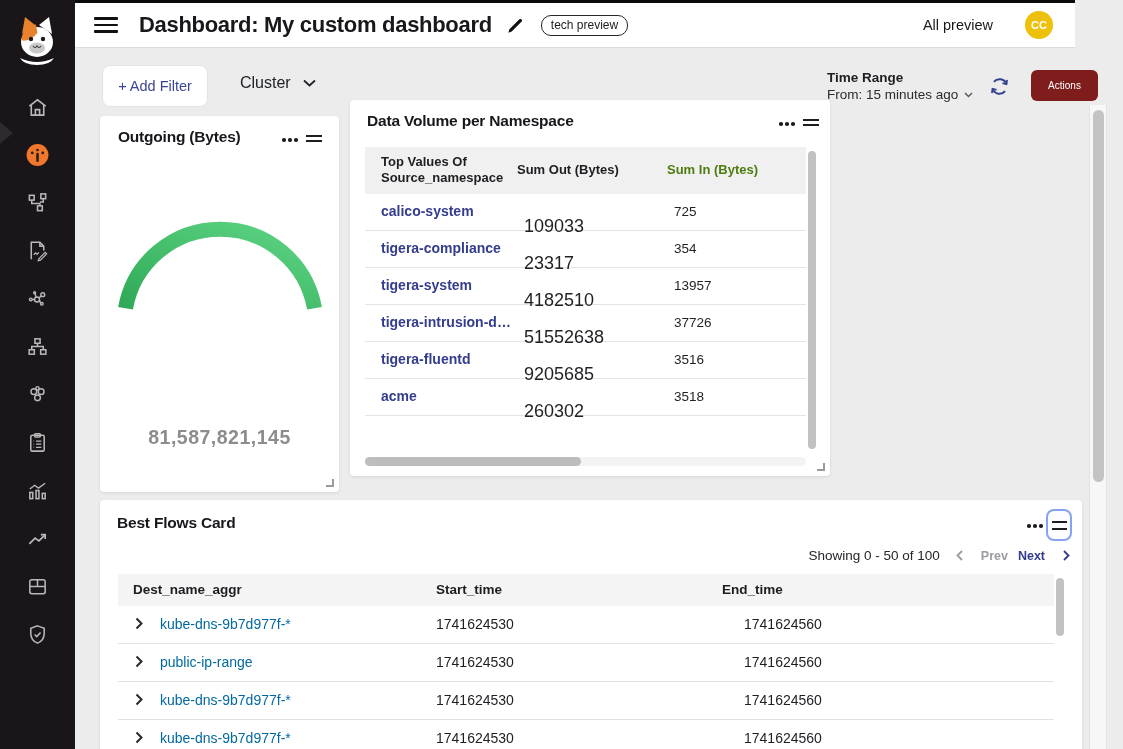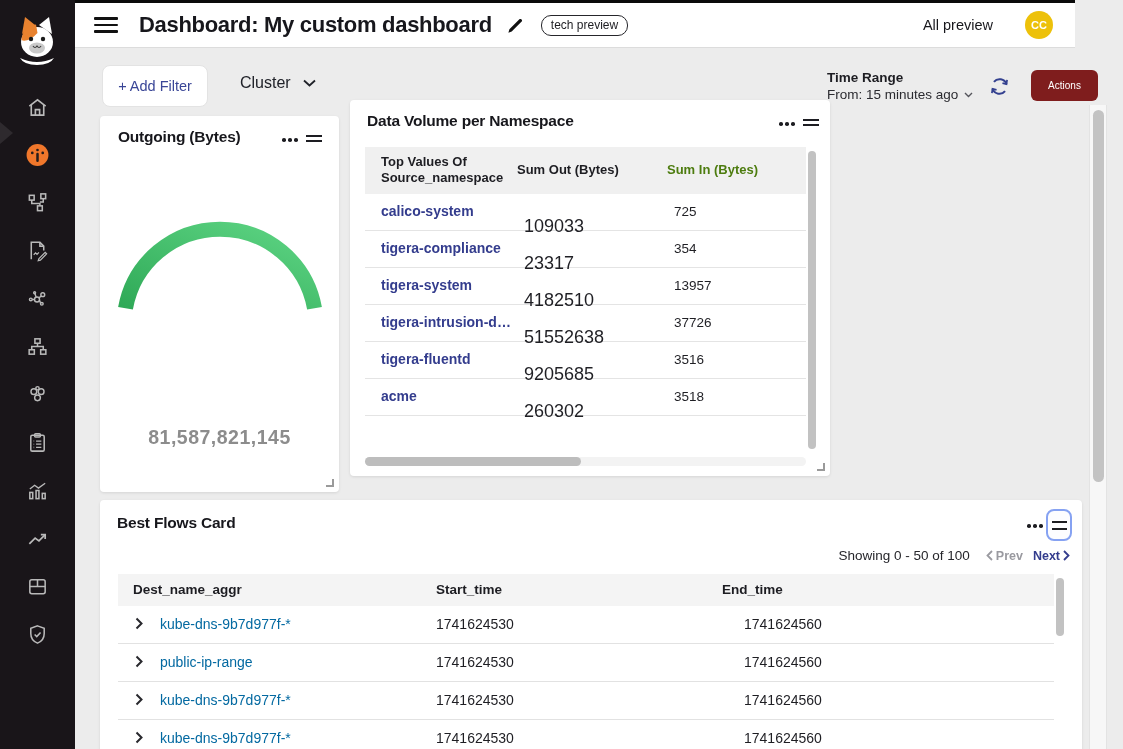--- a/index.html
+++ b/index.html
@@ -62,21 +62,21 @@
   .dv-row .out { position:absolute; left:159px; top:10px; font-size:18px; color:#1f1f24;margin-top:12px; }
   .dv-row .in  { position:absolute; left:309px; top:10px; font-size:13.5px; color:#1f1f24; }
 
   .vscroll-thumb { width:8px; border-radius:4px; background:#c2c2c2; }
   .hscroll-track { height:9px; border-radius:5px; background:#f3f3f3; }
   .hscroll-thumb { height:9px; border-radius:5px; background:#bdbdbd; }
 
   
   .pagination { left:560px; top:548px; width:510px; display:flex; align-items:center; justify-content:flex-end; gap:10px; }
   .showing { font-size:13.5px; color:#26262b; margin-right:6px;text-align:right; }
-  .pg-btn { display:flex; align-items:center; gap:3px; font-size:12.5px; font-weight:700; cursor:pointer; }
+  .pg-btn { display:flex; align-items:center; gap:18px; font-size:12.5px; font-weight:700; cursor:pointer; }
   .pg-prev { color:#9a9aa0; }
   .pg-next { color:#333C8D; }
 
   .bf-table { left:118px; top:574px; width:936px; }
   .bf-head { height:32px; background:#f4f4f4; position:relative; }
   .bf-head span { position:absolute; top:8px; font-size:13.5px; font-weight:700; color:#1d1d22; }
   .bf-row { height:38px; border-bottom:1px solid #e2e2e2; position:relative; }
   .bf-row .chev { position:absolute; left:17px; top:11px; cursor:pointer; display:flex; }
   .bf-row .dest { position:absolute; left:42px; top:10px; font-size:14px; color:#0369a1; }
   .bf-row .start { position:absolute; left:318px; top:10px; font-size:14px; color:#1e1e23; }

